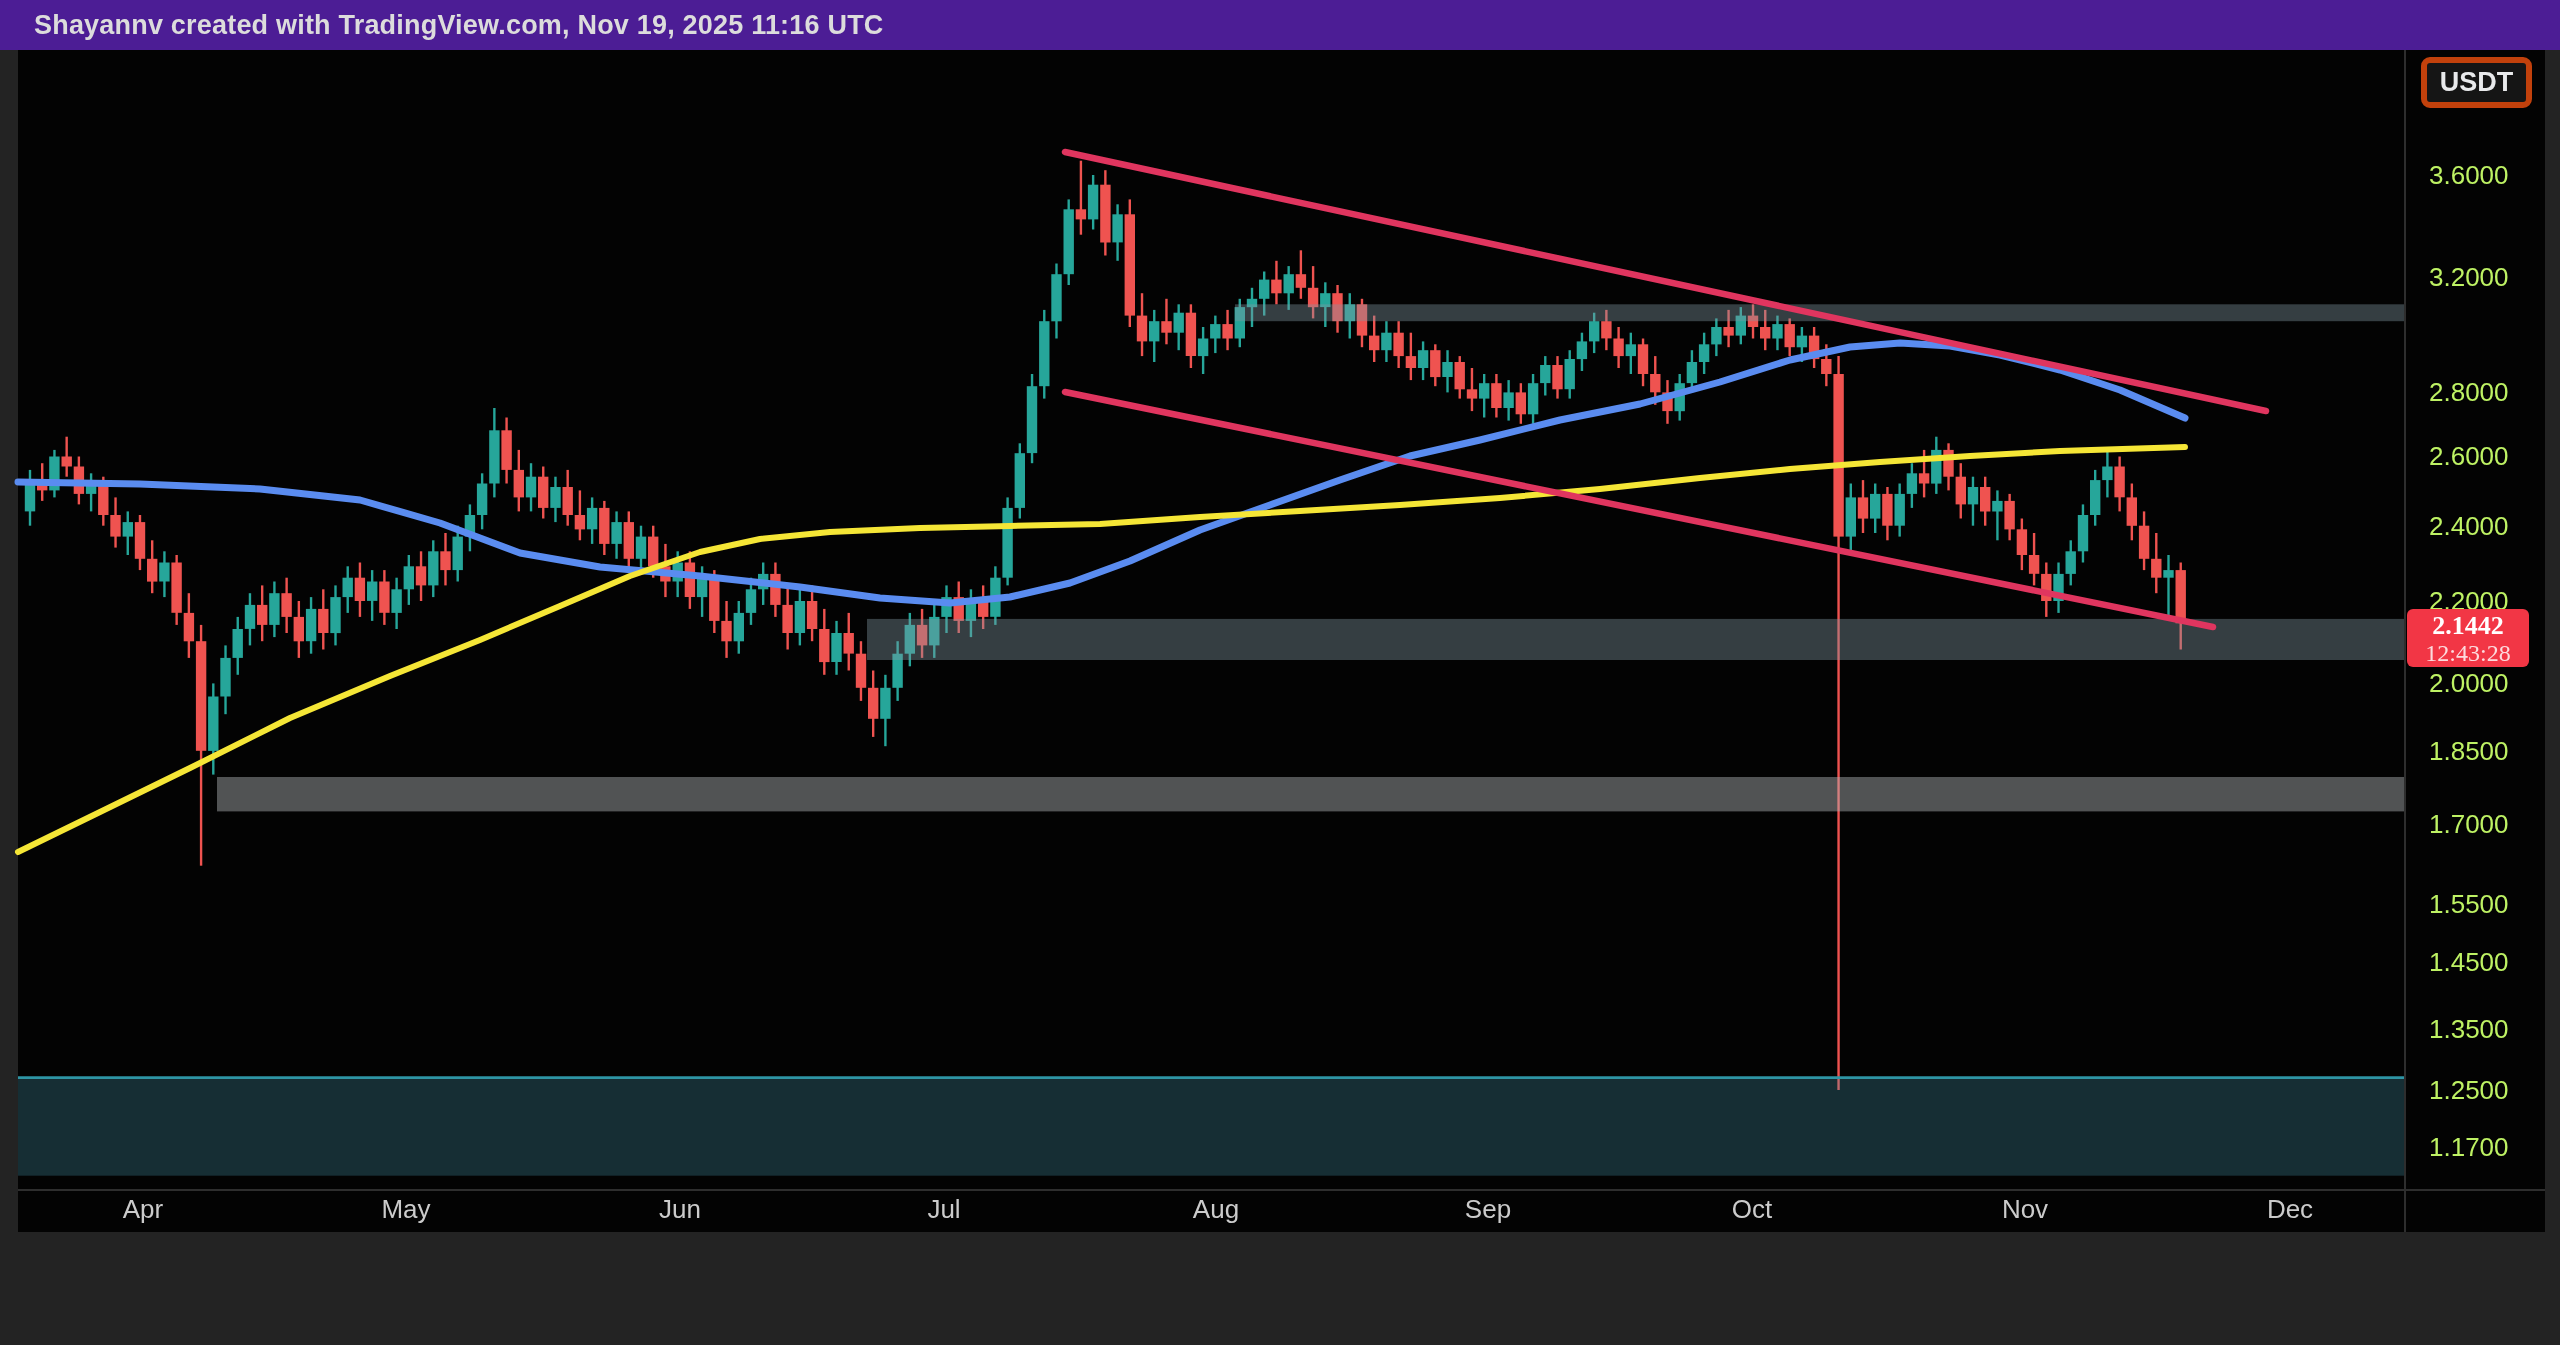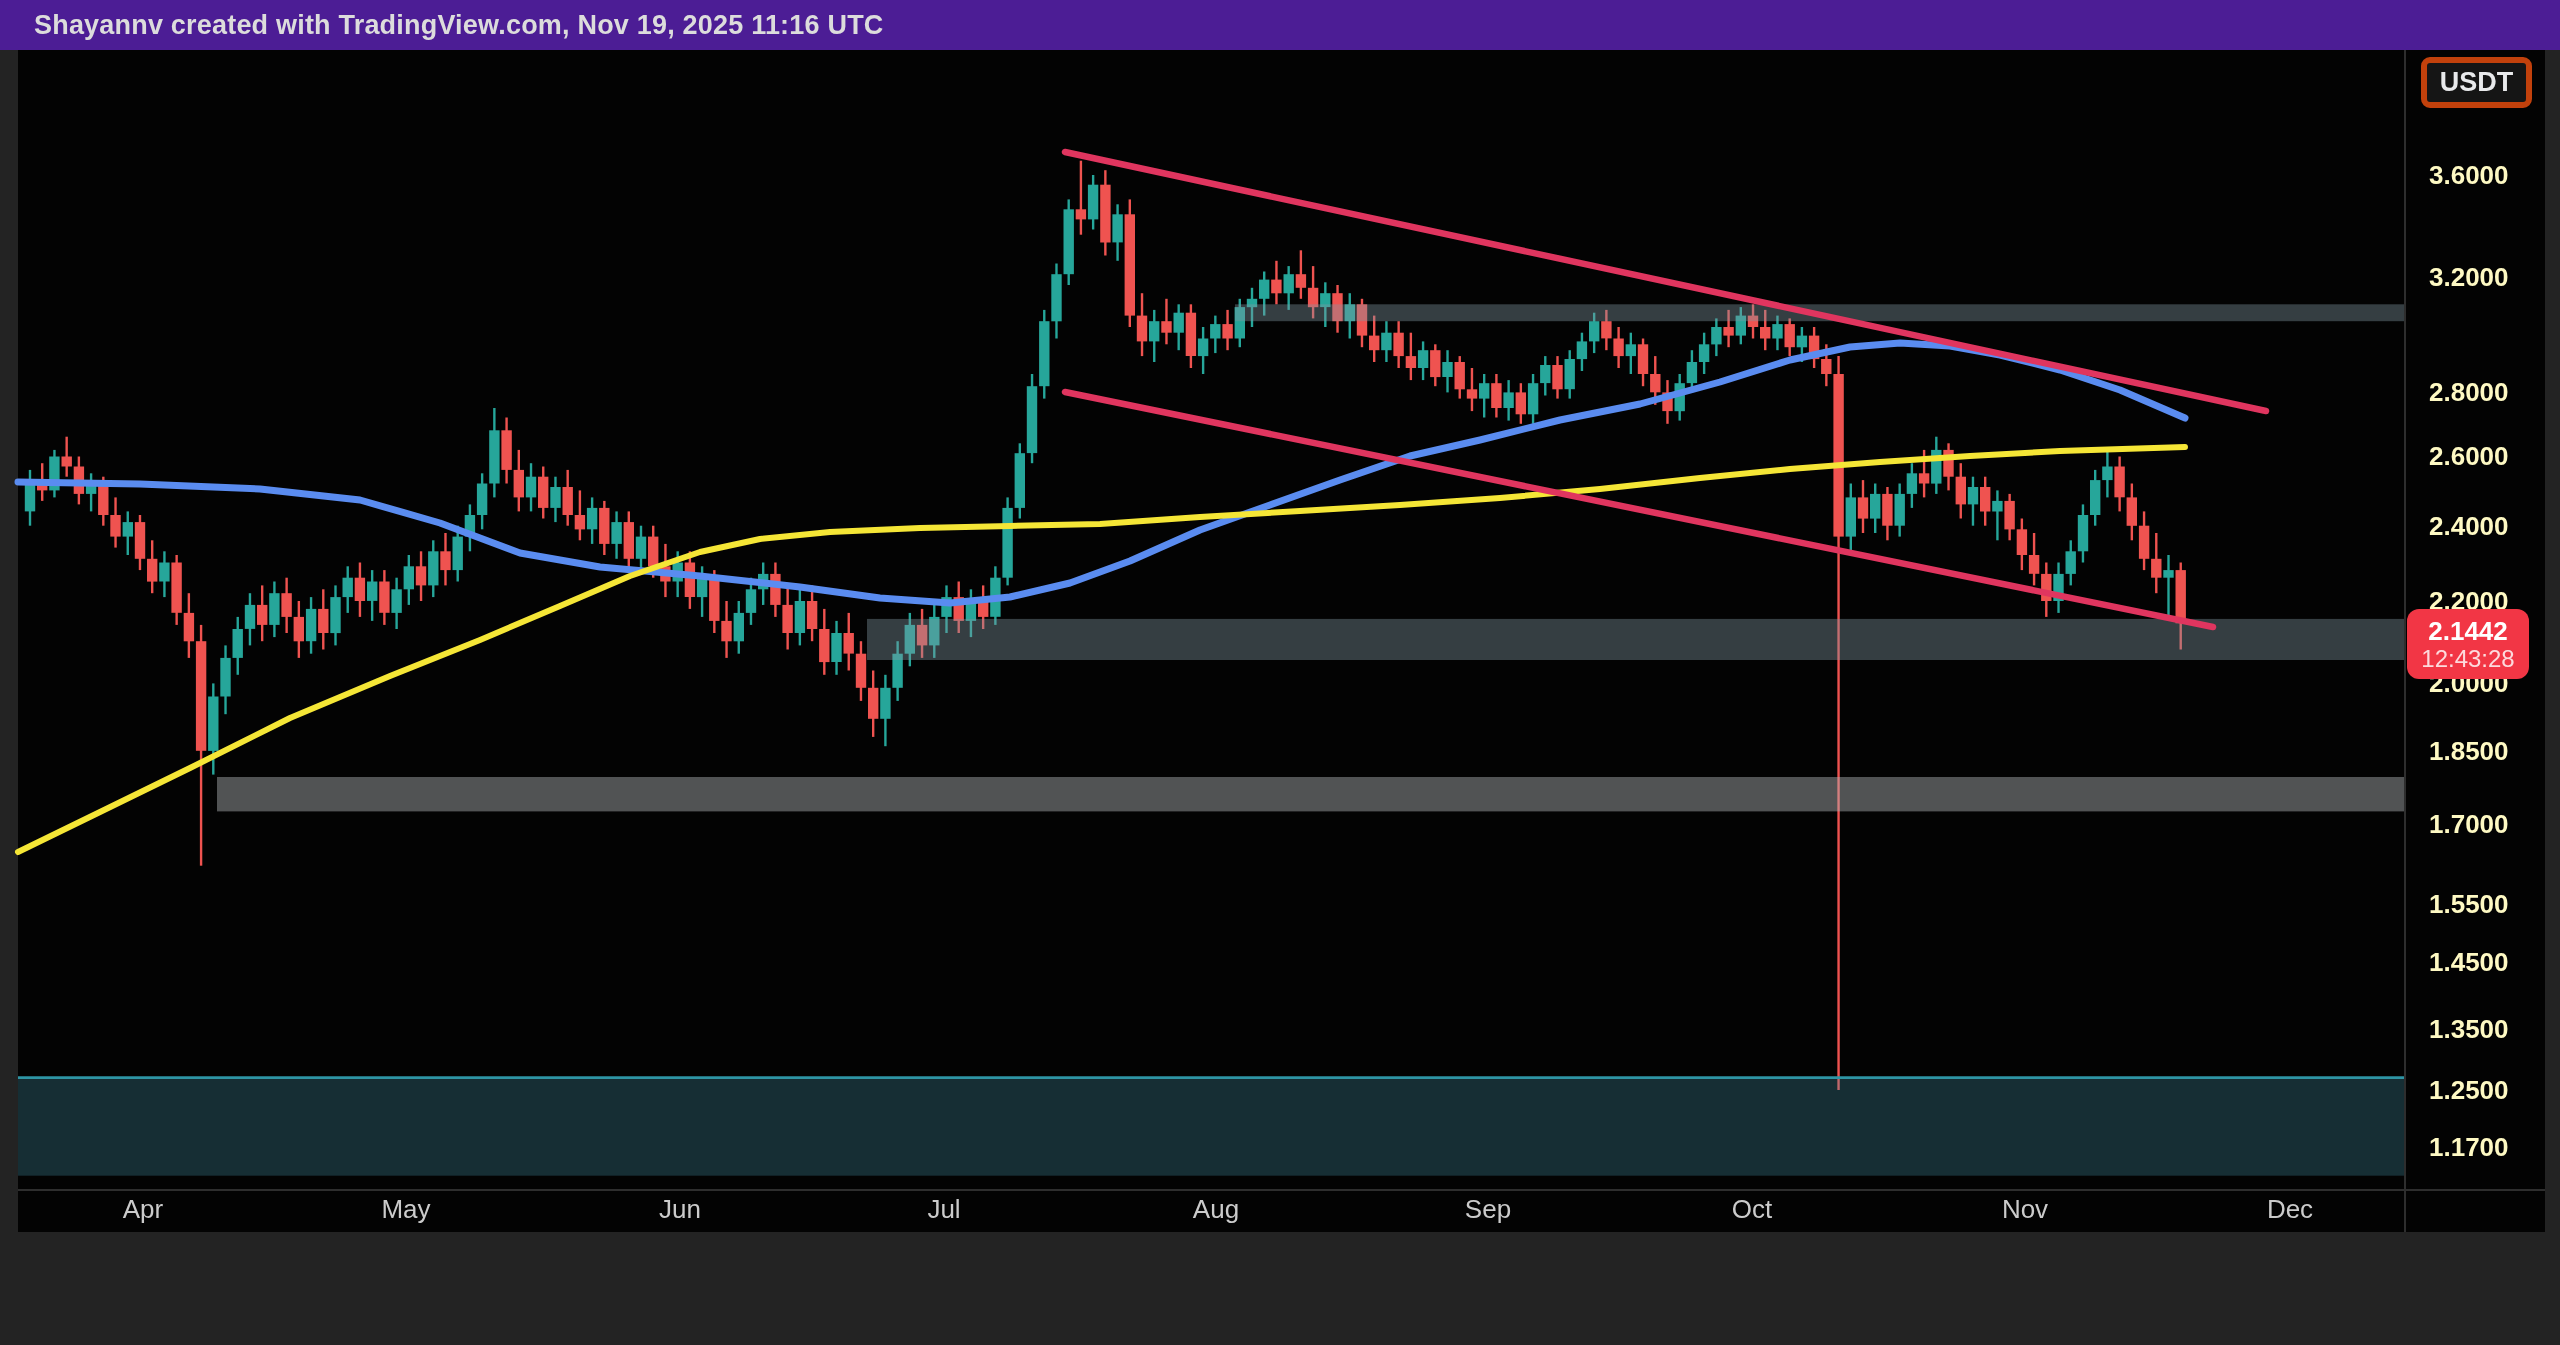--- a/index.html
+++ b/index.html
@@ -8,30 +8,30 @@
   #stage{position:absolute;inset:0;}
   
   #top-bar{position:absolute;left:0;top:0;width:2560px;height:50px;
            display:flex;align-items:center;background:#4c1d95;z-index:6;}
   #top-bar .attr{margin-left:34px;color:#dcdcdc;font-size:27px;font-weight:600;letter-spacing:.2px;}
   
   #chart-bg{position:absolute;left:18px;top:50px;width:2527px;height:1182px;background:#030303;z-index:1;}
   #chart-svg{position:absolute;left:0;top:0;width:2560px;height:1345px;z-index:2;}
   
   #overlay{position:absolute;inset:0;z-index:4;pointer-events:none;}
-  .tick{position:absolute;left:2429px;color:#fef9c3;font-size:26px;font-weight:700;height:32px;line-height:32px;}
+  .tick{position:absolute;left:2429px;color:#bef264;font-size:26px;font-weight:400;height:32px;line-height:32px;}
   .month{position:absolute;top:1193px;transform:translateX(-50%);color:#cbcbcb;
          font-size:26px;font-weight:400;height:32px;line-height:32px;}
   
   #usdt-btn{position:absolute;left:2421px;top:57px;width:111px;height:51px;z-index:5;
             background:#151515;border:6px solid #c2410c;border-radius:9px;box-sizing:border-box;
             color:#e8e9eb;font-size:27px;font-weight:600;display:flex;align-items:center;justify-content:center;}
   
-  #price-tag{position:absolute;left:2407px;top:609px;width:122px;height:70px;z-index:5;
-             border-radius:12px;display:flex;flex-direction:column;align-items:center;justify-content:center;}
+  #price-tag{position:absolute;left:2407px;top:609px;width:122px;height:58px;z-index:5;
+             border-radius:6px;display:flex;flex-direction:column;align-items:center;justify-content:center;font-family:Liberation Serif, serif;}
   #price-tag .p{color:#ffffff;font-size:26px;font-weight:700;line-height:29px;}
   #price-tag .cd{color:rgba(255,255,255,.82);font-size:24px;font-weight:400;line-height:26px;}
   
   #footer{position:absolute;left:0;top:1232px;width:2560px;height:113px;background:#212121;z-index:6;
           display:flex;align-items:center;}
   #tv-logo{margin-left:22px;display:flex;align-items:center;gap:17px;}
   #tv-logo .brand{color:#d9d9d9;font-size:38px;font-weight:700;letter-spacing:-0.5px;}
 </style>
 </head>
 <body>

